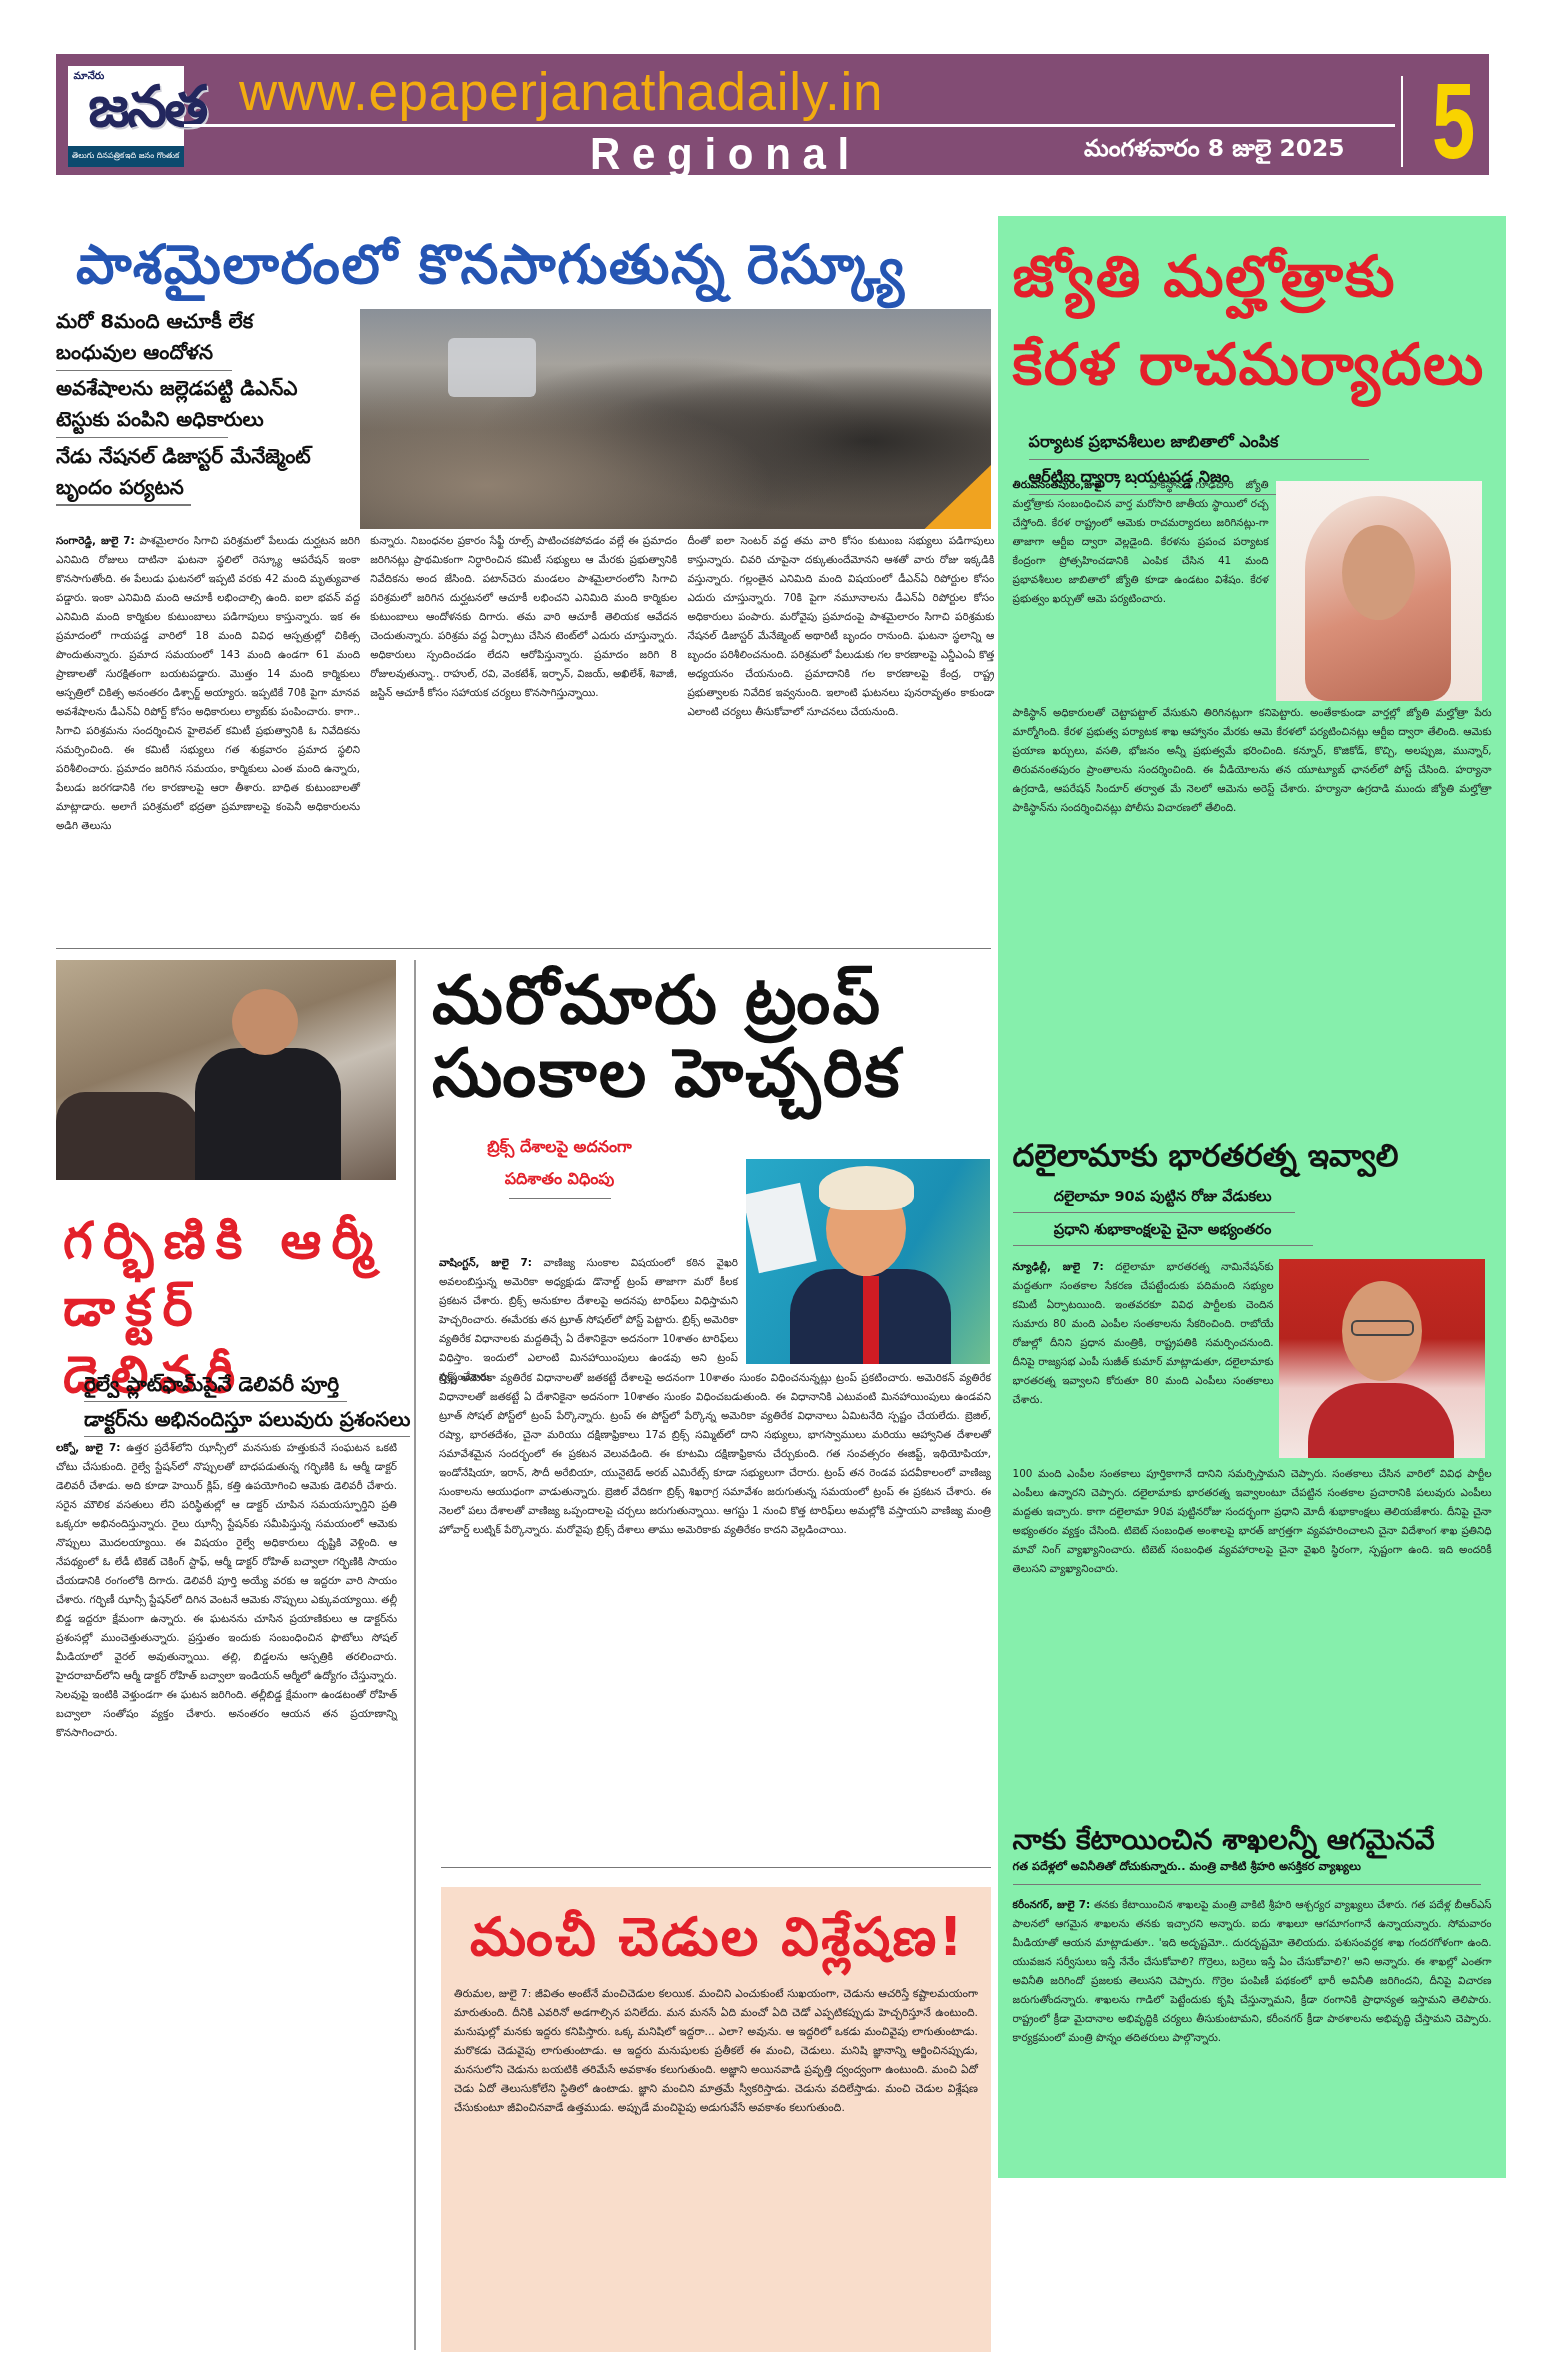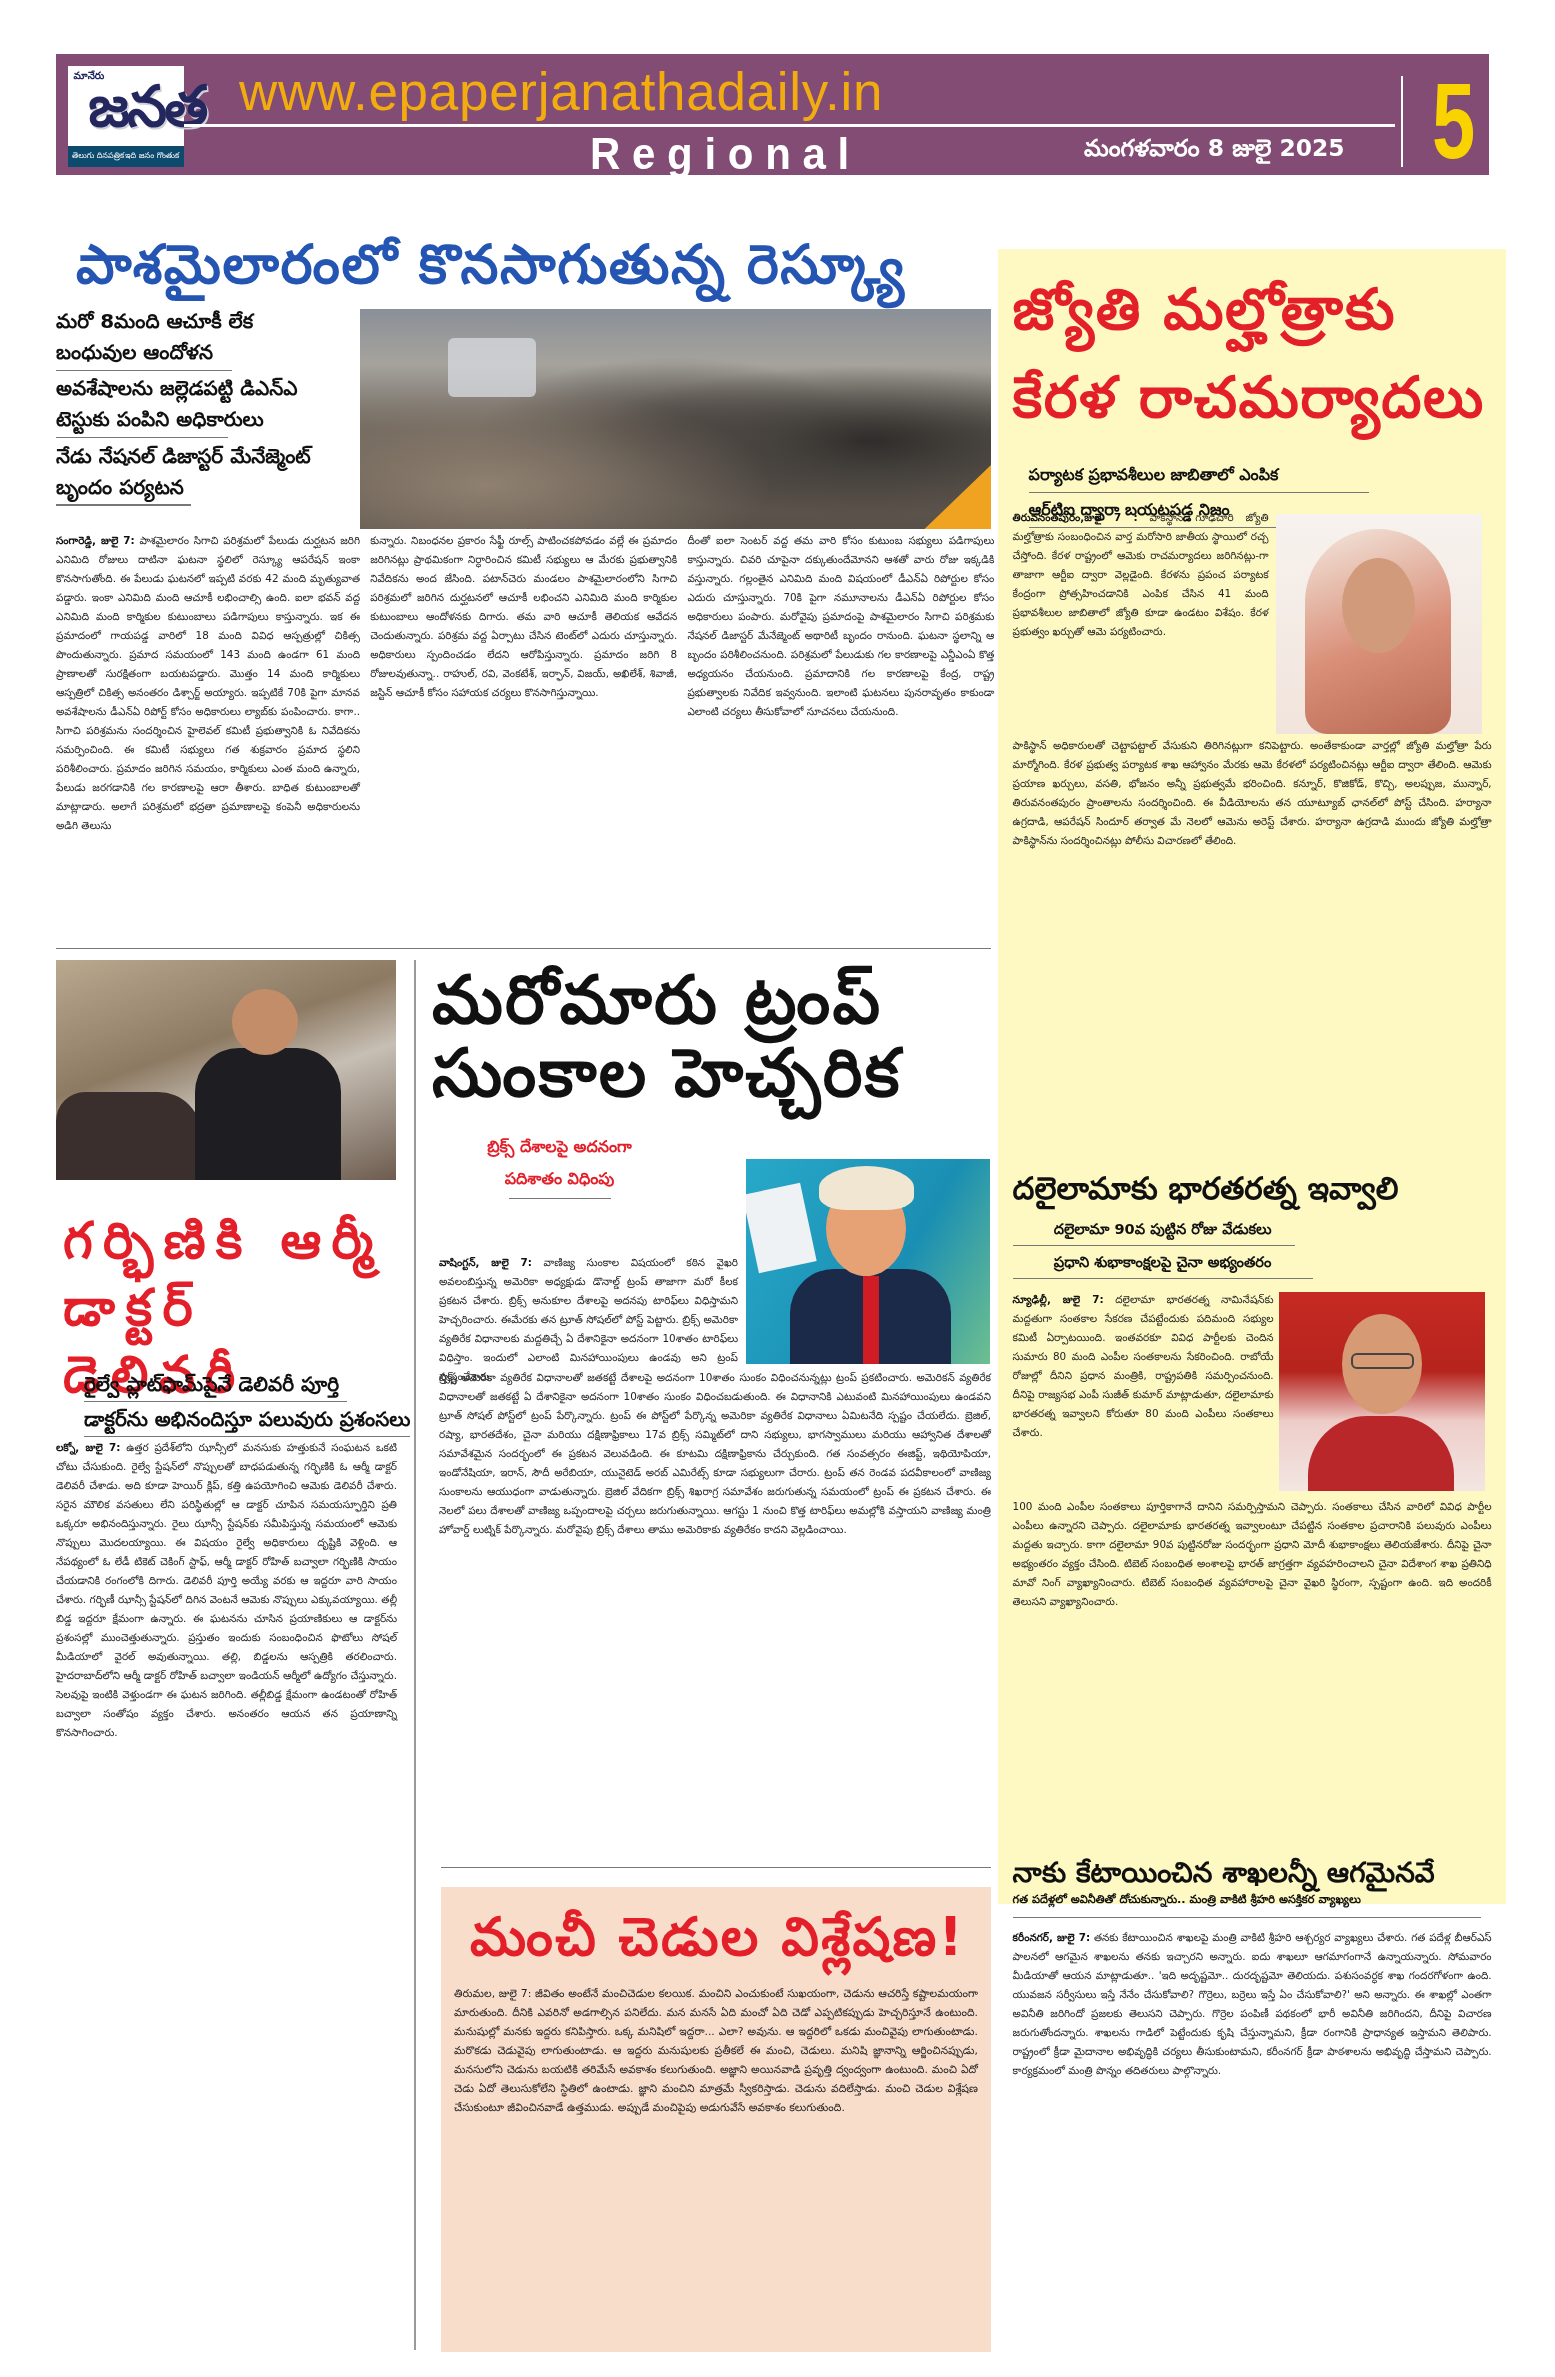--- a/index.html
+++ b/index.html
@@ -70,21 +70,21 @@
   .trump-photo .papers { position: absolute; left: 4.4px; top: 29px; width: 59px; height: 80px; background: #eef2f4; transform: rotate(-12deg); }
   .trump-body-a { position: absolute; left: 439px; top: 1253px; width: 299px; }
   .trump-body-b { position: absolute; left: 439px; top: 1368px; width: 552px; }
 
   
   .manchi-box { position: absolute; left: 441px; top: 1887px; width: 550px; height: 465px; background: #f9ddcb; }
   .manchi-headline { position: absolute; left: 29px; top: 19px; font-size: 53px; font-weight: bold; color: #e3202a; letter-spacing: 2.2px; white-space: nowrap; }
   .manchi-body { position: absolute; left: 13px; top: 97px; width: 524px; font-size: 10.8px; line-height: 19px; }
 
   
-  .rail { position: absolute; left: 998px; top: 249px; width: 508px; height: 1655px; background: #fef9c3; }
+  .rail { position: absolute; left: 998px; top: 216px; width: 508px; height: 1962px; background: #86efac; }
   .jyoti-headline { position: absolute; left: 14.6px; top: 16px; font-size: 57px; font-weight: bold; color: #e3202a; line-height: 88px; letter-spacing: 1.5px; white-space: nowrap; }
   .jyoti-sub { position: absolute; left: 14.6px; top: 209px; }
   .jyoti-sub div { font-size: 16px; font-weight: bold; line-height: 34px; white-space: nowrap; margin-left: 16px; }
   .jyoti-sub .sep { height: 1.1px; background: #777; }
   .jyoti-photo { left: 278px; top: 265px; width: 206px; height: 220px;
     background: linear-gradient(180deg, #f7f2ee 0%, #f1e4dc 100%); }
   .jyoti-photo .scarf { position: absolute; left: 29px; top: 14.6px; width: 146px; height: 205px; border-radius: 73px 73px 22px 22px; background: linear-gradient(160deg, #f3e7de 0%, #d98f78 55%, #b96a55 100%); }
   .jyoti-photo .face { position: absolute; left: 66px; top: 44px; width: 73px; height: 95px; border-radius: 50%; background: #d19b7b; }
   .jyoti-body-a { position: absolute; left: 14.6px; top: 259px; width: 256px; }
   .jyoti-body-b { position: absolute; left: 14.6px; top: 487px; width: 479px; }

